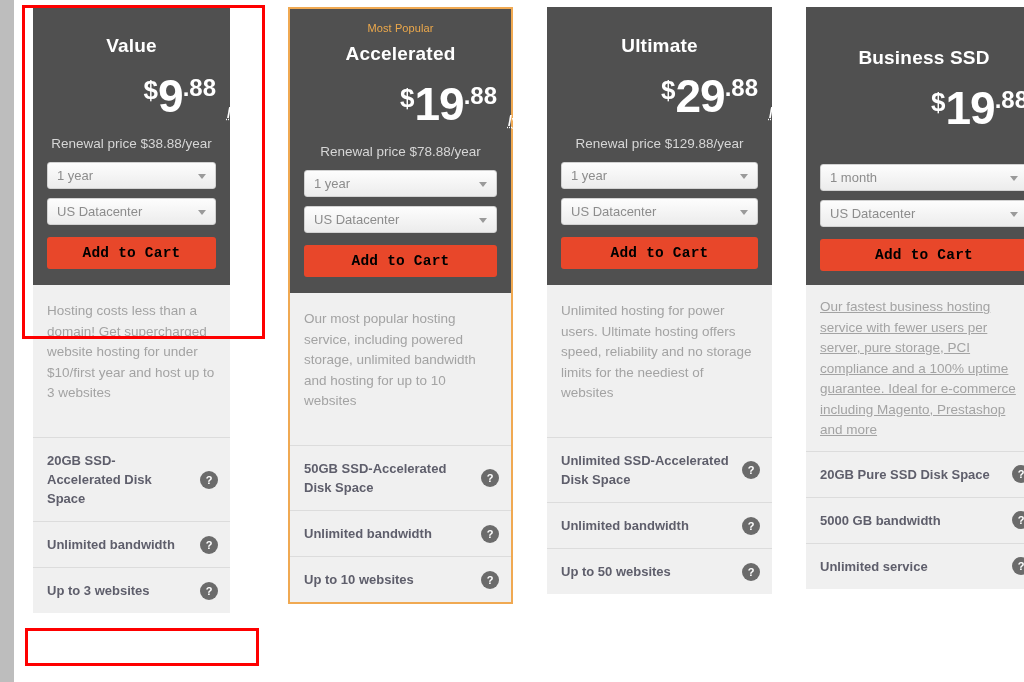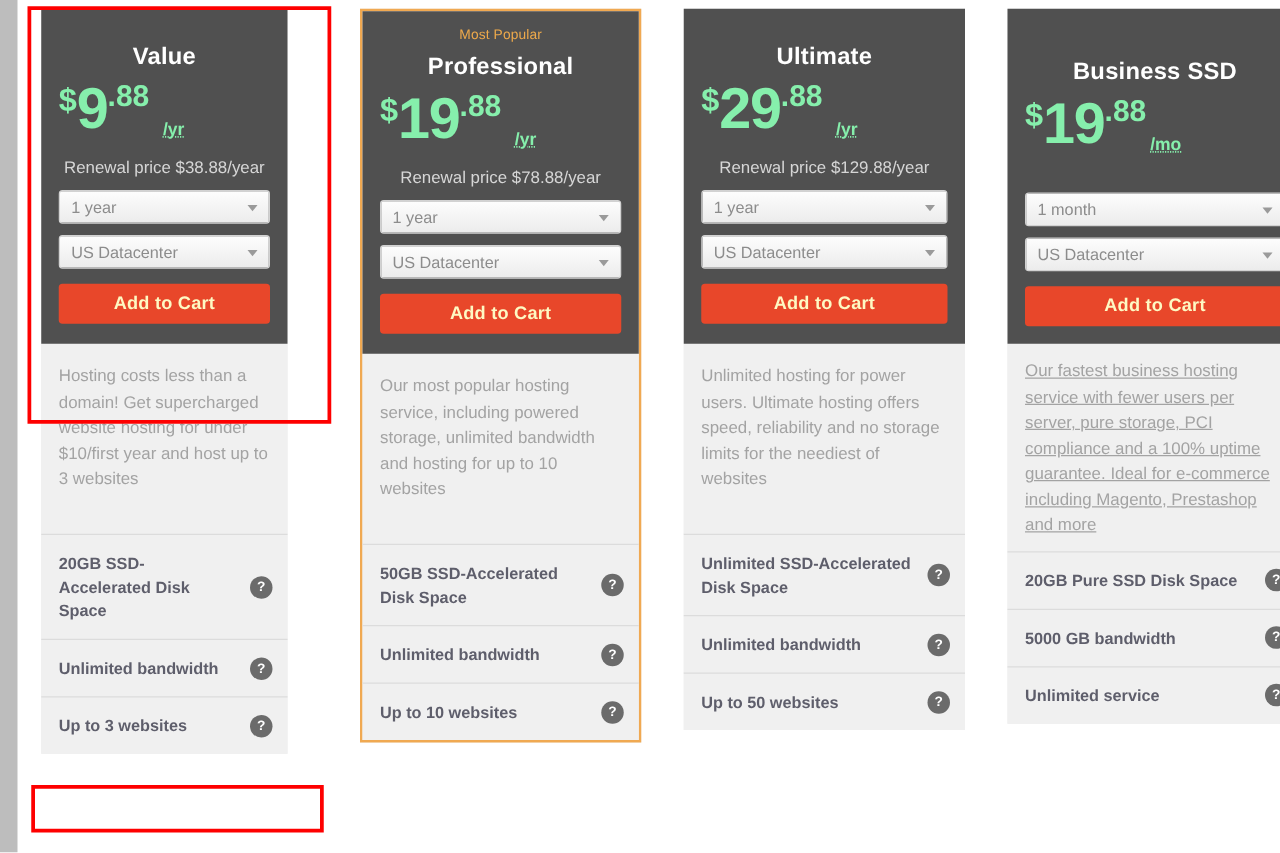--- a/index.html
+++ b/index.html
@@ -57,23 +57,24 @@
   .plan-name {
     color: #ffffff;
     font-size: 19px;
     font-weight: bold;
     line-height: 26px;
     letter-spacing: .2px;
   }
   .card.c1 .plan-name, .card.c3 .plan-name, .card.c4 .plan-name { margin-top: 16px; }
 
   .price-row {
-    color: #86efac;
+    margin-top: 10px;
+    color: #ffffff;
     white-space: nowrap;
-    text-align: left;
+    text-align: right;
     height: 58px;
     position: relative;
   }
   .price-inner { display: inline-block; position: relative; }
   .cur {
     font-size: 26px;
     font-weight: bold;
     vertical-align: top;
     position: relative;
     top: 6px;
@@ -129,28 +130,29 @@
     top: 11px;
     width: 0; height: 0;
     border-left: 4.5px solid transparent;
     border-right: 4.5px solid transparent;
     border-top: 5px solid #9a9a9a;
   }
 
   .cart-btn {
     margin-top: 12px;
     background: #e8472a;
-    color: #fef9c3;
+    color: #000000;
     font-size: 14.5px;
     font-weight: bold;
     height: 32px;
     line-height: 32px;
     border-radius: 3px;
     letter-spacing: .2px;
     cursor: pointer;
+    font-family: Liberation Mono, monospace;
   }
 
   .desc {
     background: #f0f0f0;
     color: #a3a3a3;
     font-size: 13.5px;
     line-height: 20.5px;
     padding: 16px 14px 10px 14px;
     min-height: 152px;
   }
@@ -238,21 +240,21 @@
     </div>
     <div class="feat">
       <span>Up to 3 websites</span>
       <span class="qmark">?</span>
     </div>
   </div>
 
   <div class="card c2">
     <div class="head">
       <div class="popular-tag">Most Popular</div>
-      <div class="plan-name">Professional</div>
+      <div class="plan-name">Accelerated</div>
       <div class="price-row">
         <span class="price-inner">
           <span class="cur">$</span><span class="whole">19</span><span class="cents">.88</span>
           <span class="per">/yr</span>
         </span>
       </div>
       <div class="renewal">Renewal price $78.88/year</div>
       <div class="select">
         <span>1 year</span>
         <span class="caret"></span>

